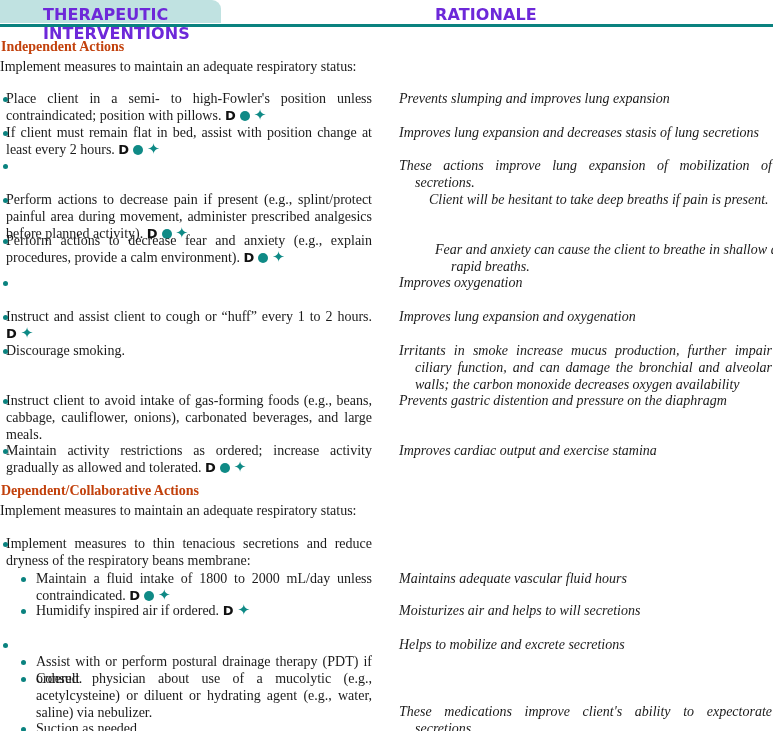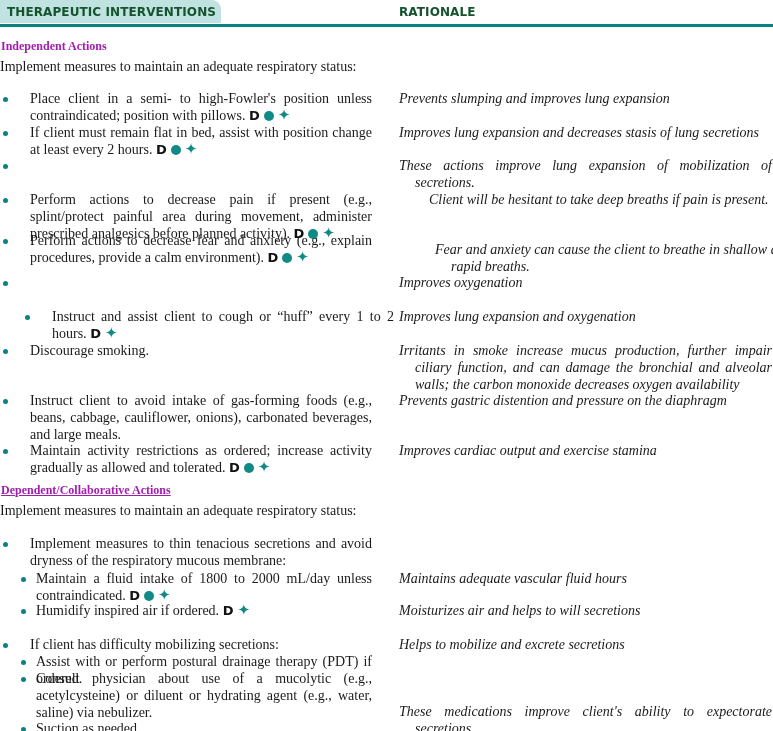--- a/index.html
+++ b/index.html
@@ -11,21 +11,21 @@
     .header {
       position: absolute; left: 0; top: 0; width: 773px; height: 25px;
     }
     .tab {
       position: absolute; left: 0; top: 0; width: 221px; height: 23px;
       background: #c0e2e1; border-top-right-radius: 9px;
     }
     .tab-label, .rat-label {
       position: absolute; top: 5px;
       font-family: "DejaVu Sans", "Liberation Sans", sans-serif;
-      font-size: 12px; font-weight: 600; color: #14532d; letter-spacing: 0.1px;
+      font-size: 16px; font-weight: 600; color: #6d28d9; letter-spacing: 0.1px; margin-left: 36px;
     }
     .tab-label { left: 7px; }
     .rat-label { left: 399px; }
     .rule {
       position: absolute; left: 0; top: 24px; width: 773px; height: 3px; background: #0a827f;
     }
     .content { position: absolute; left: 0; top: 0; width: 773px; }
     .left {
       position: absolute; left: 0; width: 372px;
       font-size: 13px; line-height: 17px; text-align: justify;
@@ -34,26 +34,26 @@
     }
     .right {
       position: absolute; left: 399px; width: 373px;
       font-family: "Liberation Serif", "DejaVu Serif", serif;
       font-style: italic; font-size: 14px; line-height: 17px; text-align: justify;
       text-indent: -16px; padding-left: 16px; box-sizing: border-box;
     }
     .section-title {
       position: absolute; left: 1px;
       font-family: "Liberation Serif", "DejaVu Serif", serif;
-      font-weight: bold; font-size: 12px; color: #a21caf;
+      font-weight: bold; font-size: 14px; color: #c2410c;
     }
     .intro {
       text-indent: -18px; padding-left: 18px; box-sizing: border-box;
     }
-    .bullet { padding-left: 30px; box-sizing: border-box; }
+    .bullet { padding-left: 6px; box-sizing: border-box; }
     .bullet.sub { padding-left: 36px; }
     .bullet .dot {
       position: absolute; width: 5px; height: 5px; border-radius: 50%;
       background: #0a827f; top: 7px;
     }
     .bullet .dot { left: 3px; }
     .bullet.sub .dot { left: 21px; }
     .icons { white-space: nowrap; }
     .d-icon {
       font-family: "DejaVu Sans", "Liberation Sans", sans-serif; font-weight: bold; font-size: 13px; color: #111;
@@ -86,34 +86,34 @@
     <div class="left bullet" style="top: 124px;"><span class="dot"></span><span>If client must remain flat in bed, assist with position change at least every 2 hours.</span> <span class="icons"><span class="d-icon">D</span><span class="circle-icon"></span><span class="star-icon">✦</span></span></div>
     <div class="right" style="top: 124px;">Improves lung expansion and decreases stasis of lung secretions</div>
     <div class="left bullet" style="top: 157px;"><span class="dot"></span></div>
     <div class="right" style="top: 157px;">These actions improve lung expansion of mobilization of secretions.</div>
     <div class="left bullet" style="top: 191px;"><span class="dot"></span><span>Perform actions to decrease pain if present (e.g., splint/protect painful area during movement, administer prescribed analgesics before planned activity).</span> <span class="icons"><span class="d-icon">D</span><span class="circle-icon"></span><span class="star-icon">✦</span></span></div>
     <div class="right" style="top: 191px; margin-left: 30px;">Client will be hesitant to take deep breaths if pain is present.</div>
     <div class="left bullet" style="top: 232px;"><span class="dot"></span><span>Perform actions to decrease fear and anxiety (e.g., explain procedures, provide a calm environment).</span> <span class="icons"><span class="d-icon">D</span><span class="circle-icon"></span><span class="star-icon">✦</span></span></div>
     <div class="right" style="top: 241px; margin-left: 36px;">Fear and anxiety can cause the client to breathe in shallow and/or rapid breaths.</div>
     <div class="left bullet" style="top: 274px;"><span class="dot"></span></div>
     <div class="right" style="top: 274px;">Improves oxygenation</div>
-    <div class="left bullet" style="top: 308px; margin-left: 22px;"><span class="dot"></span><span>Instruct and assist client to cough or “huff” every 1 to 2 hours.</span> <span class="icons"><span class="d-icon">D</span><span class="star-icon">✦</span></span></div>
+    <div class="left bullet" style="top: 308px;"><span class="dot"></span><span>Instruct and assist client to cough or “huff” every 1 to 2 hours.</span> <span class="icons"><span class="d-icon">D</span><span class="star-icon">✦</span></span></div>
     <div class="right" style="top: 308px;">Improves lung expansion and oxygenation</div>
     <div class="left bullet" style="top: 342px;"><span class="dot"></span><span>Discourage smoking.</span></div>
     <div class="right" style="top: 342px;">Irritants in smoke increase mucus production, further impair ciliary function, and can damage the bronchial and alveolar walls; the carbon monoxide decreases oxygen availability</div>
     <div class="left bullet" style="top: 392px;"><span class="dot"></span><span>Instruct client to avoid intake of gas-forming foods (e.g., beans, cabbage, cauliflower, onions), carbonated beverages, and large meals.</span></div>
     <div class="right" style="top: 392px;">Prevents gastric distention and pressure on the diaphragm</div>
     <div class="left bullet" style="top: 442px;"><span class="dot"></span><span>Maintain activity restrictions as ordered; increase activity gradually as allowed and tolerated.</span> <span class="icons"><span class="d-icon">D</span><span class="circle-icon"></span><span class="star-icon">✦</span></span></div>
     <div class="right" style="top: 442px;">Improves cardiac output and exercise stamina</div>
-    <div class="section-title" style="top: 483px; text-decoration: underline;">Dependent/Collaborative Actions</div>
+    <div class="section-title" style="top: 483px;">Dependent/Collaborative Actions</div>
     <div class="left intro" style="top: 502px;">Implement measures to maintain an adequate respiratory status:</div>
-    <div class="left bullet" style="top: 535px;"><span class="dot"></span><span>Implement measures to thin tenacious secretions and avoid dryness of the respiratory mucous membrane:</span></div>
+    <div class="left bullet" style="top: 535px;"><span class="dot"></span><span>Implement measures to thin tenacious secretions and reduce dryness of the respiratory beans membrane:</span></div>
     <div class="left bullet sub" style="top: 570px;"><span class="dot"></span><span>Maintain a fluid intake of 1800 to 2000 mL/day unless contraindicated.</span> <span class="icons"><span class="d-icon">D</span><span class="circle-icon"></span><span class="star-icon">✦</span></span></div>
     <div class="right" style="top: 570px;">Maintains adequate vascular fluid hours</div>
     <div class="left bullet sub" style="top: 602px;"><span class="dot"></span><span>Humidify inspired air if ordered.</span> <span class="icons"><span class="d-icon">D</span><span class="star-icon">✦</span></span></div>
     <div class="right" style="top: 602px;">Moisturizes air and helps to will secretions</div>
-    <div class="left bullet" style="top: 636px;"><span class="dot"></span><span>If client has difficulty mobilizing secretions:</span></div>
+    <div class="left bullet" style="top: 636px;"><span class="dot"></span></div>
     <div class="left bullet sub" style="top: 653px;"><span class="dot"></span><span>Assist with or perform postural drainage therapy (PDT) if ordered.</span></div>
     <div class="right" style="top: 636px;">Helps to mobilize and excrete secretions</div>
     <div class="left bullet sub" style="top: 670px;"><span class="dot"></span><span>Consult physician about use of a mucolytic (e.g., acetylcysteine) or diluent or hydrating agent (e.g., water, saline) via nebulizer.</span></div>
     <div class="right" style="top: 703px; font-style: italic;">These medications improve client's ability to expectorate secretions</div>
     <div class="left bullet sub" style="top: 720px;"><span class="dot"></span><span>Suction as needed.</span></div>
   </div>
 
 </body></html>

